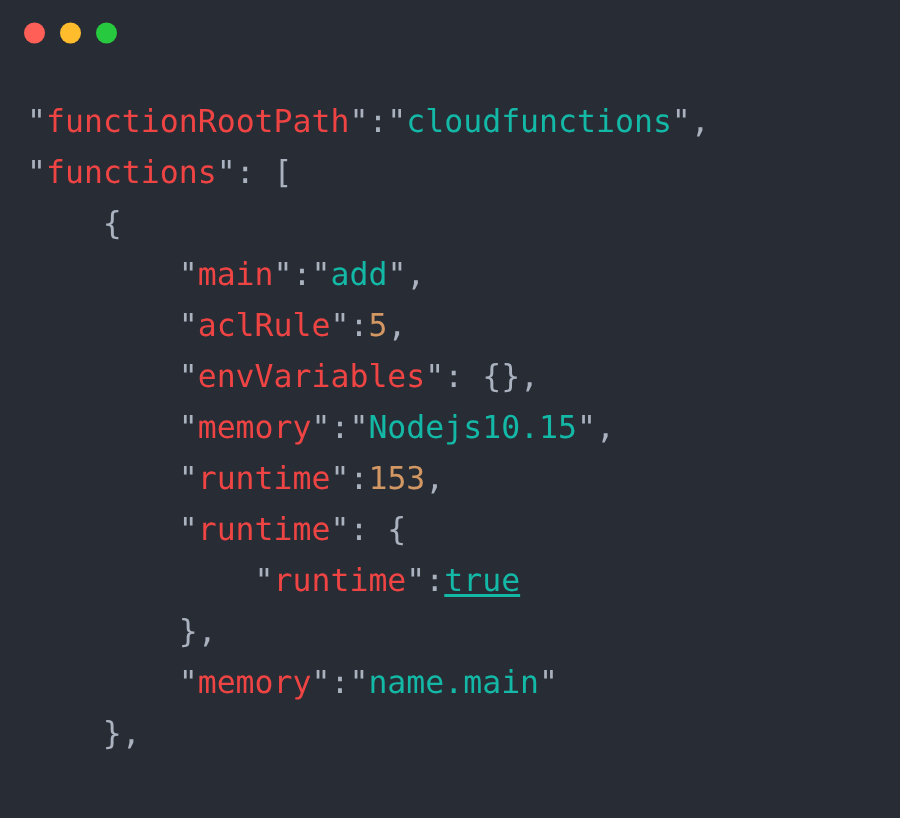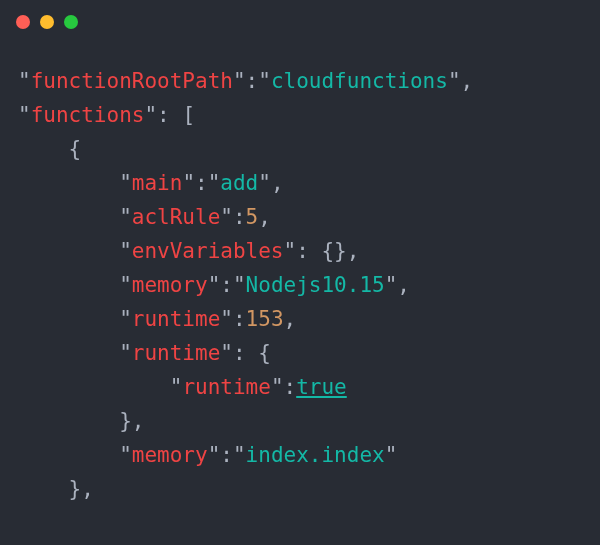--- a/index.html
+++ b/index.html
@@ -51,14 +51,14 @@
 <span class="p">"</span><span class="k">functions</span><span class="p">": [</span>
 <span class="p">    {</span>
 <span class="p">        "</span><span class="k">main</span><span class="p">":"</span><span class="s">add</span><span class="p">",</span>
 <span class="p">        "</span><span class="k">aclRule</span><span class="p">":</span><span class="n">5</span><span class="p">,</span>
 <span class="p">        "</span><span class="k">envVariables</span><span class="p">": {},</span>
 <span class="p">        "</span><span class="k">memory</span><span class="p">":"</span><span class="s">Nodejs10.15</span><span class="p">",</span>
 <span class="p">        "</span><span class="k">runtime</span><span class="p">":</span><span class="n">153</span><span class="p">,</span>
 <span class="p">        "</span><span class="k">runtime</span><span class="p">": {</span>
 <span class="p">            "</span><span class="k">runtime</span><span class="p">":</span><span class="b">true</span>
 <span class="p">        },</span>
-<span class="p">        "</span><span class="k">memory</span><span class="p">":"</span><span class="s">index.index</span><span class="p">"</span>
+<span class="p">        "</span><span class="k">memory</span><span class="p">":"</span><span class="s">name.main</span><span class="p">"</span>
 <span class="p">    },</span></div>
 
 </body></html>

